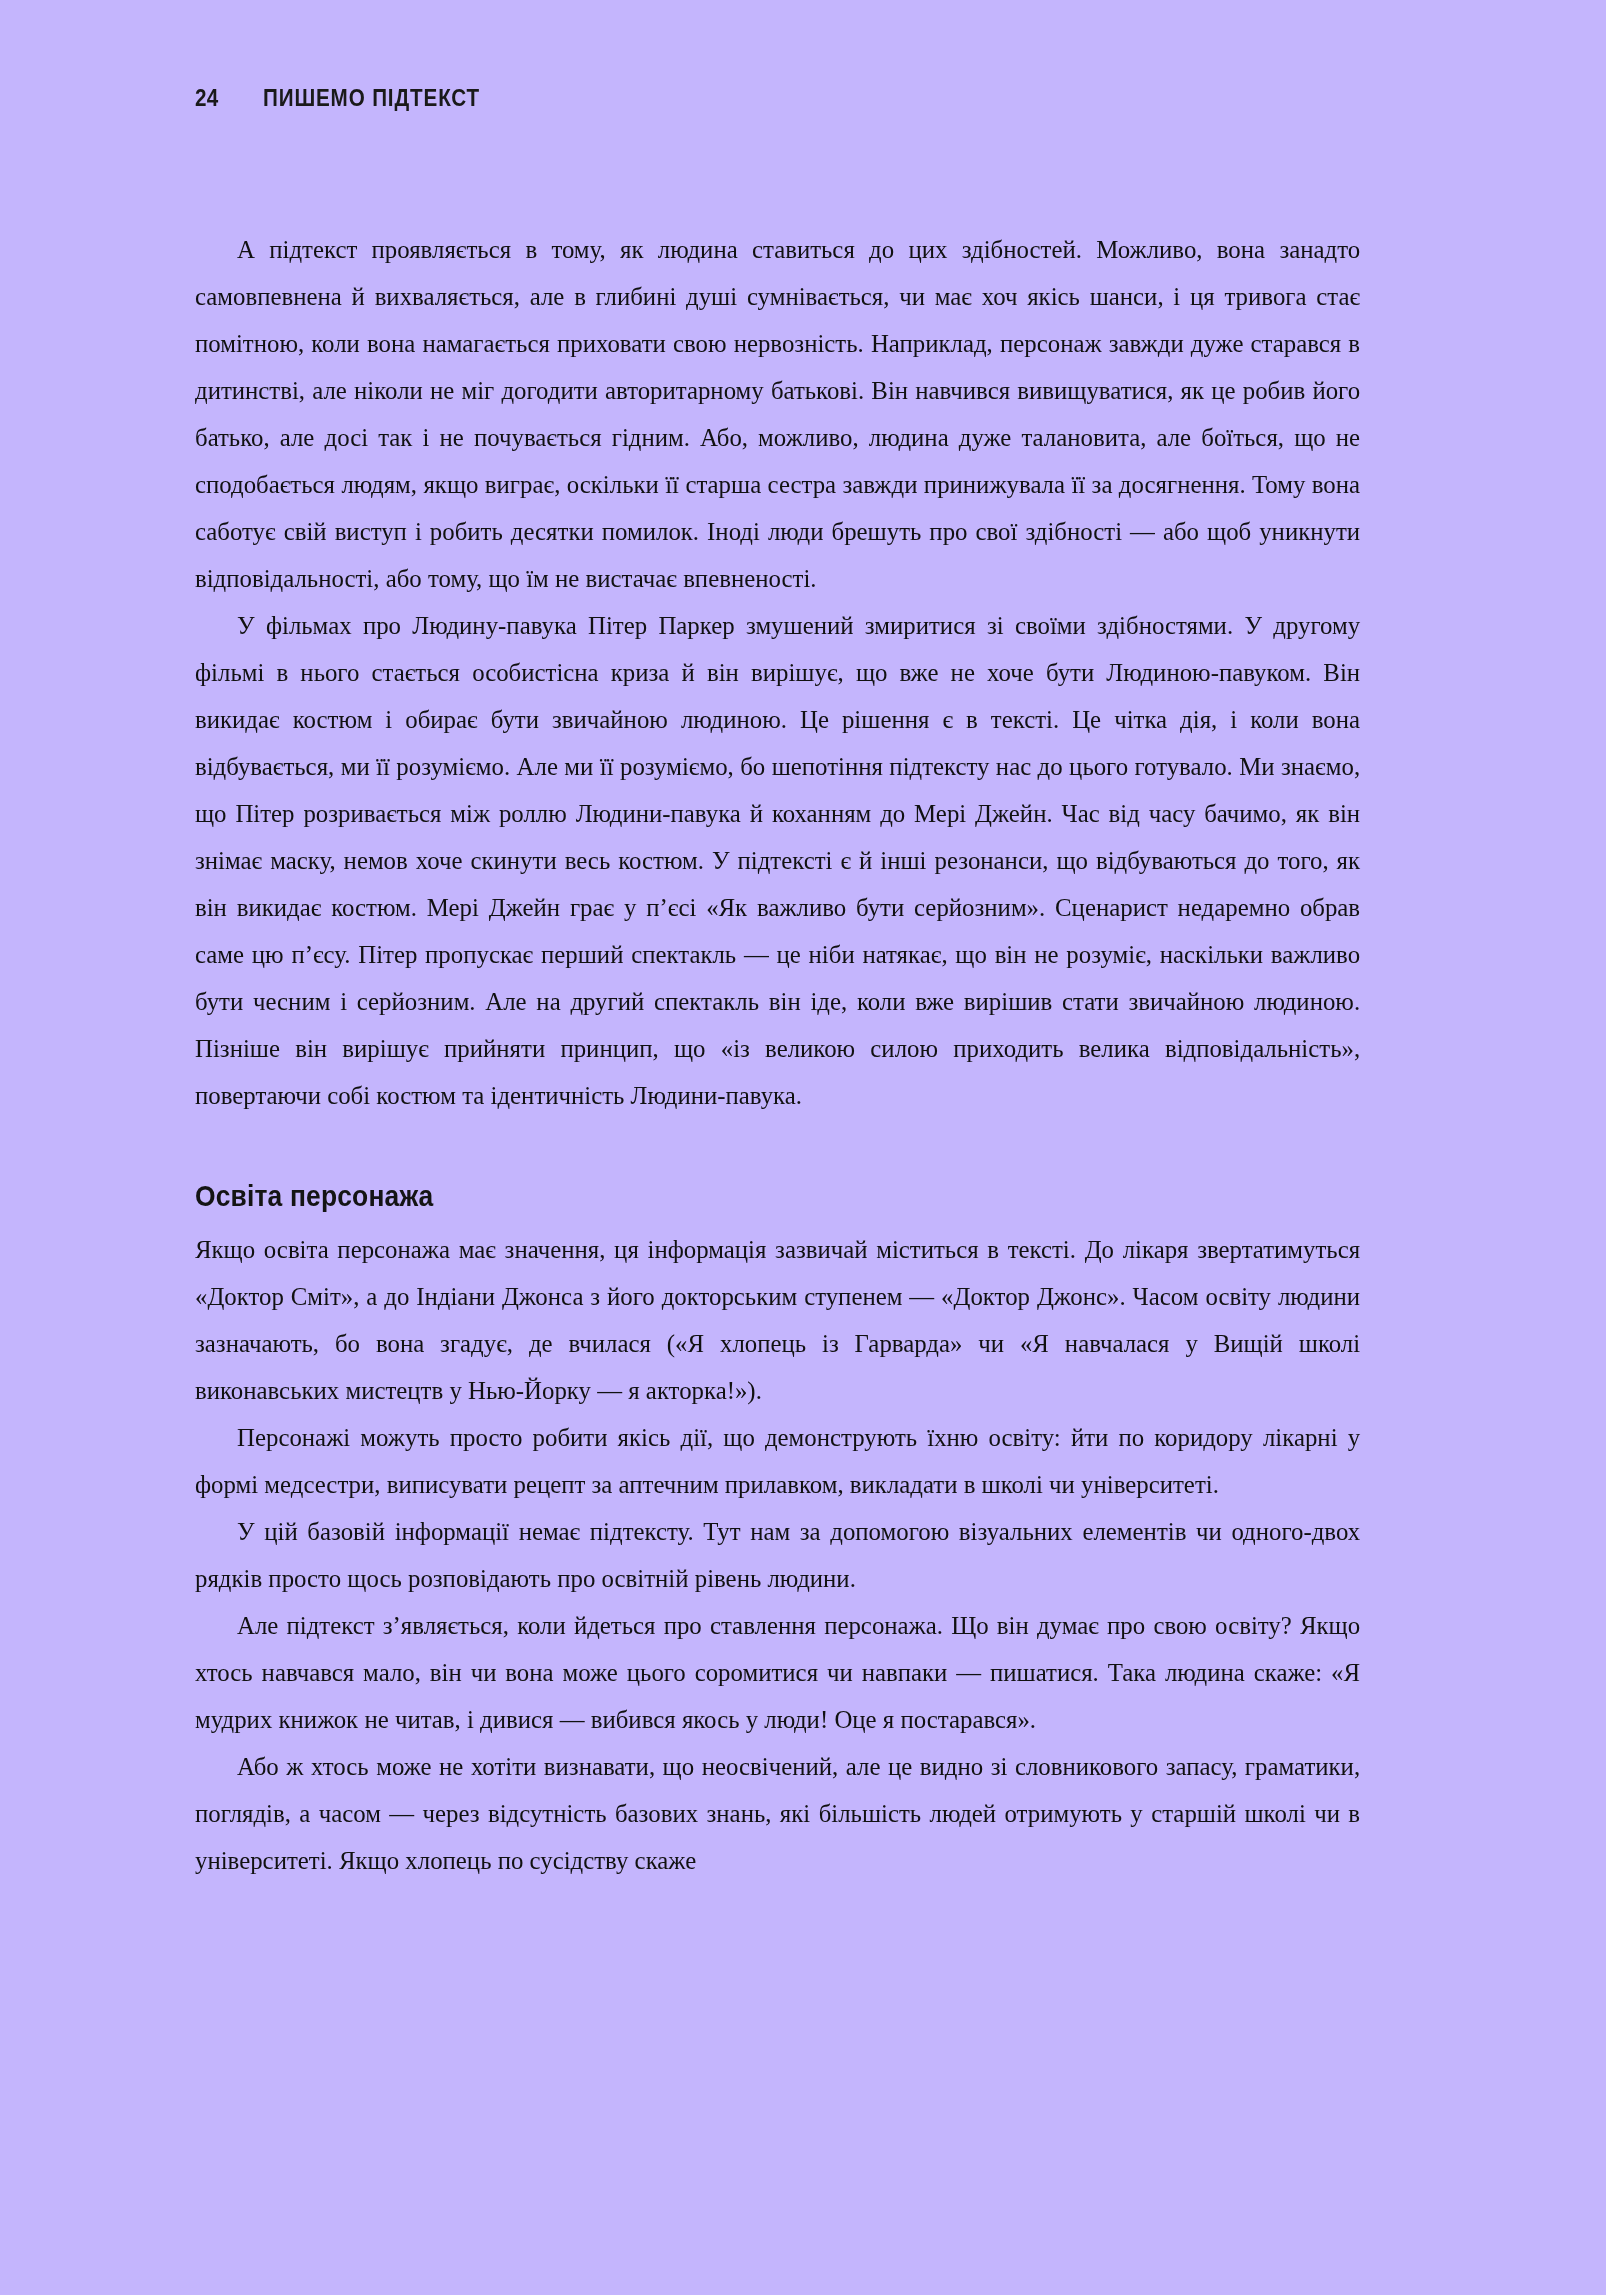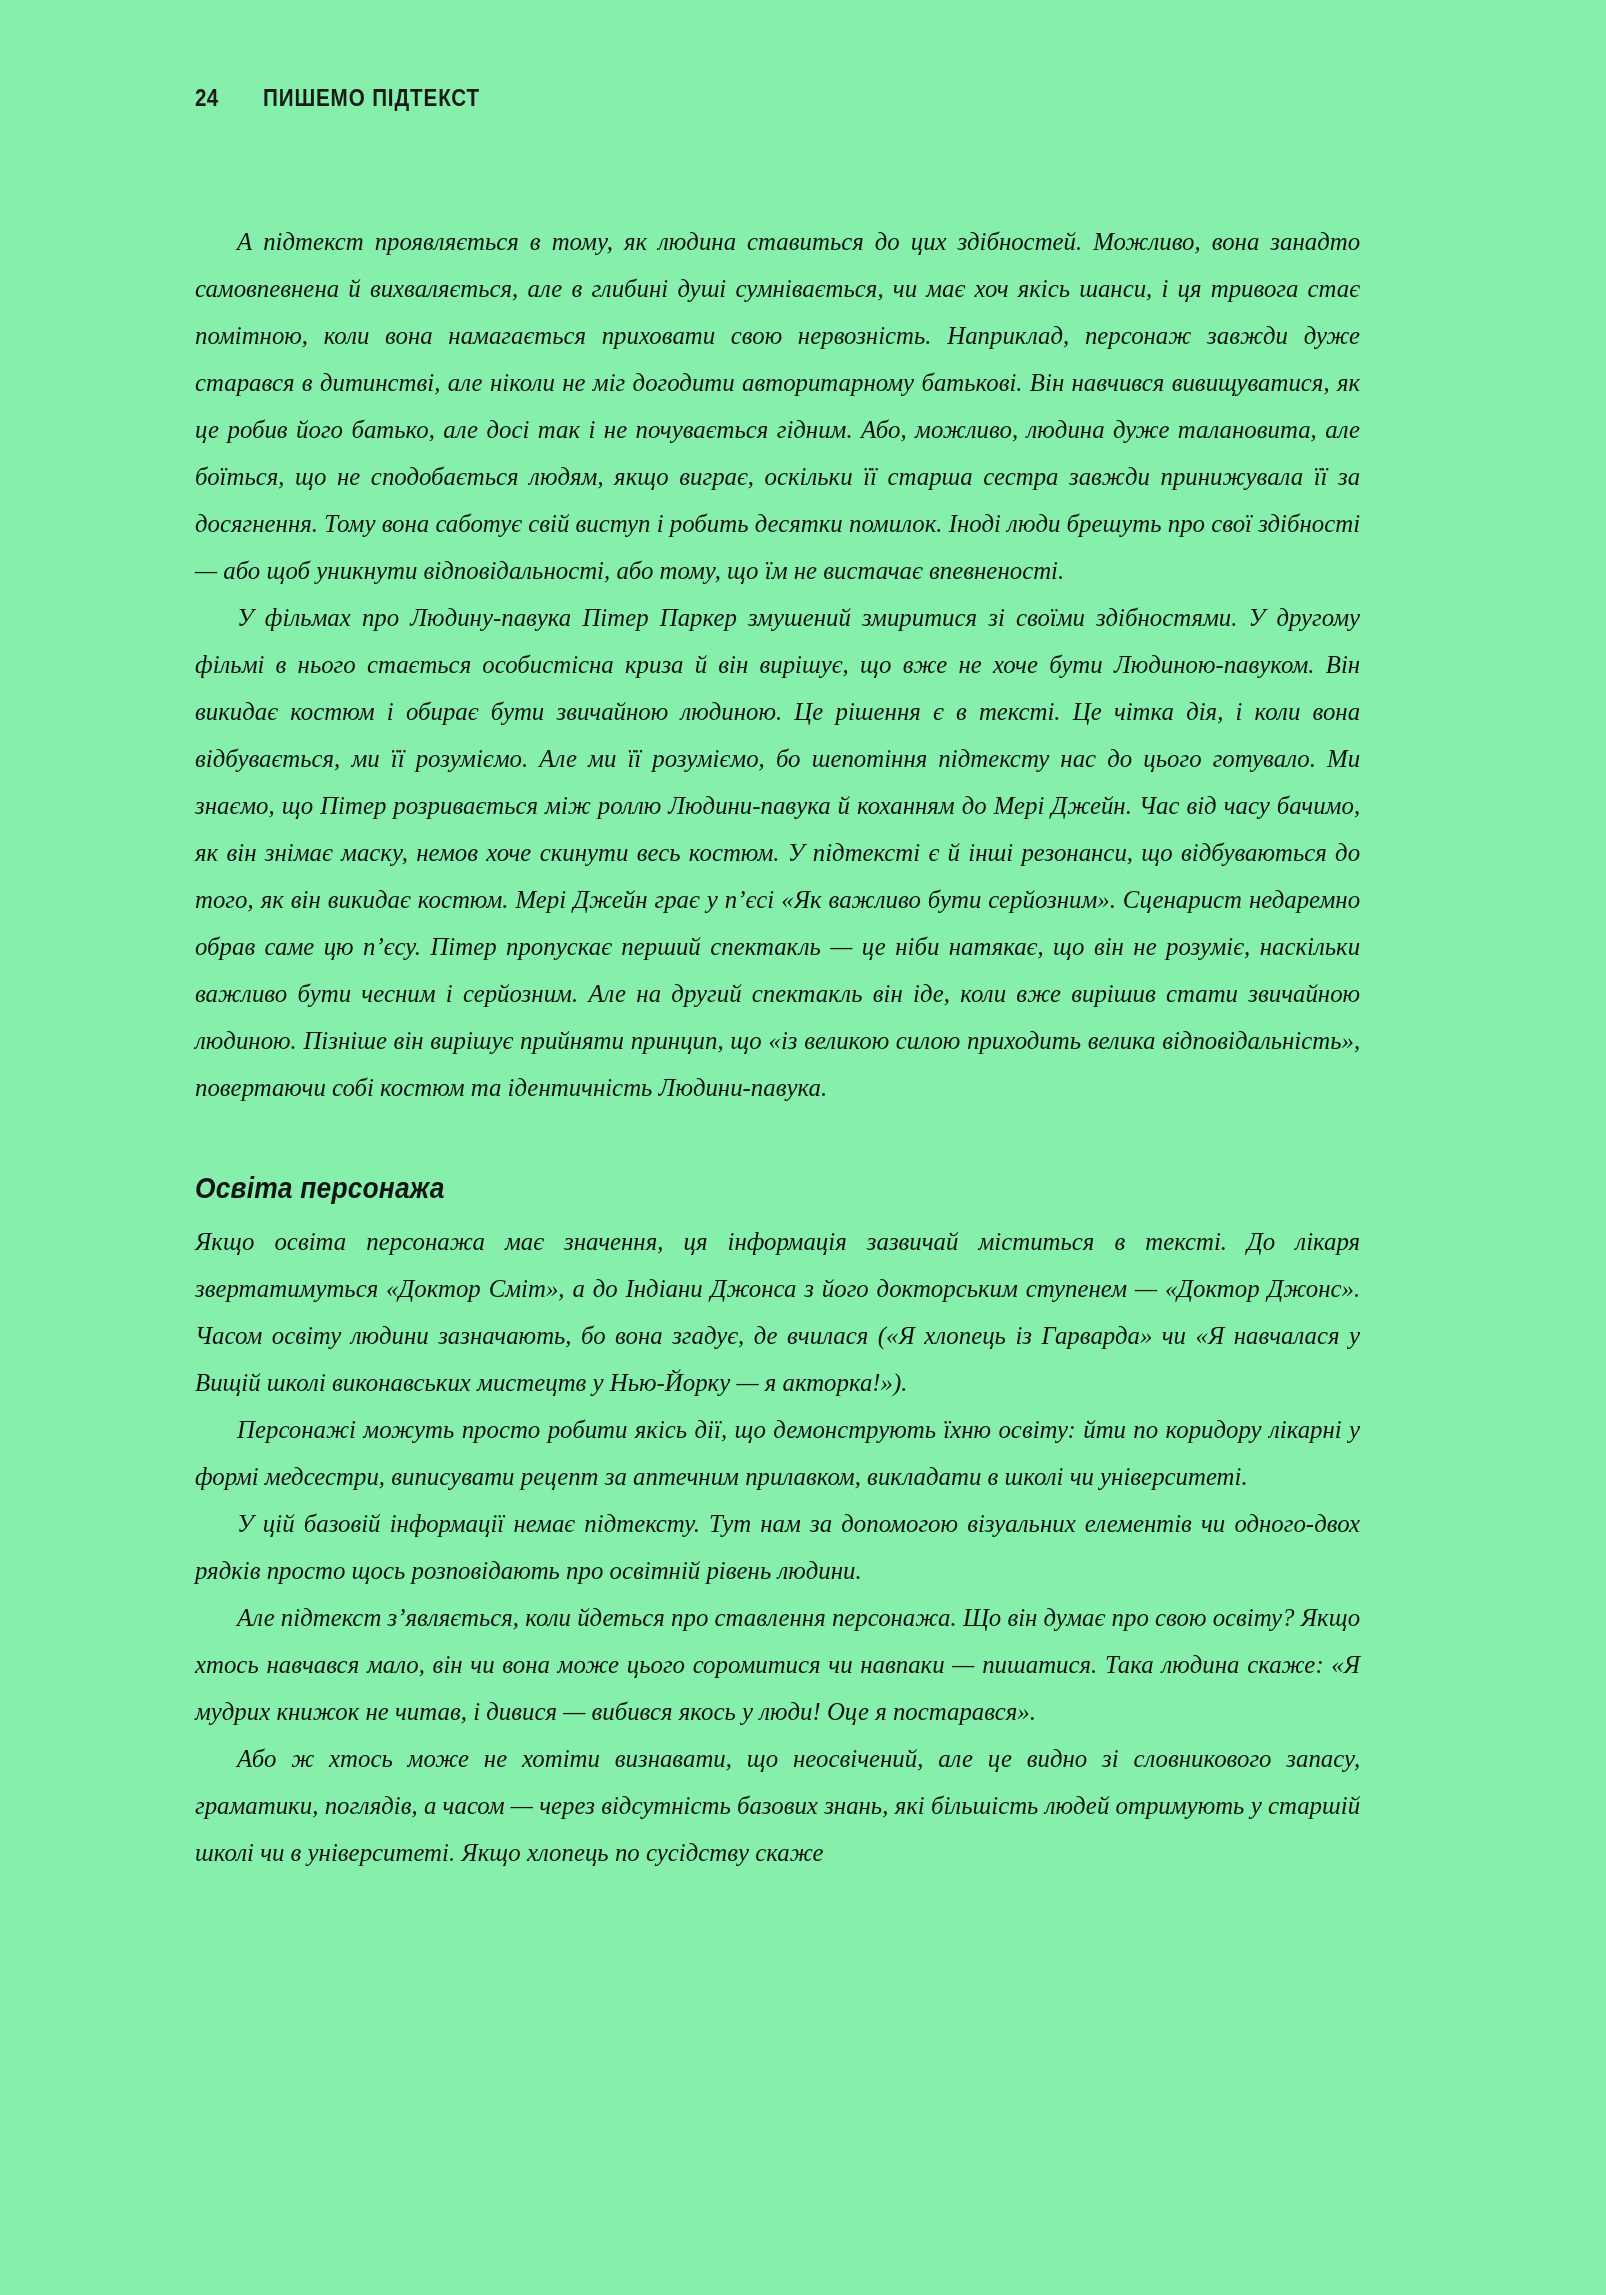--- a/index.html
+++ b/index.html
@@ -5,21 +5,21 @@
 <style>
   html, body {
     margin: 0;
     padding: 0;
     background: #ffffff;
   }
   .page {
     position: relative;
     width: 1607px;
     height: 2295px;
-    background: #86efac;
+    background: #c4b5fd;
     box-sizing: border-box;
     overflow: hidden;
   }
 
   
   .running-head {
     position: absolute;
     left: 195px;
     top: 84px;
     display: flex;
@@ -43,23 +43,22 @@
     margin-left: 40px;
     transform: scaleX(0.86);
     transform-origin: left center;
     white-space: nowrap;
   }
 
   
   .text-column {
     position: absolute;
     left: 195px;
-    top: 218px;
+    top: 226px;
     width: 1220px;
-    font-style: italic;
   }
 
   .body-par {
     font-family: "Liberation Serif", "DejaVu Serif", serif;
     font-size: 26px;
     line-height: 47px;
     color: #111111;
     text-align: justify;
     text-justify: inter-word;
     margin: 0;

